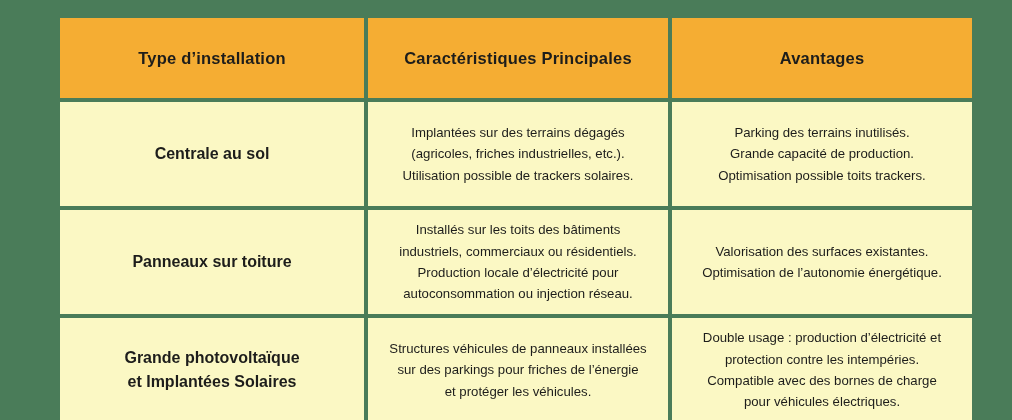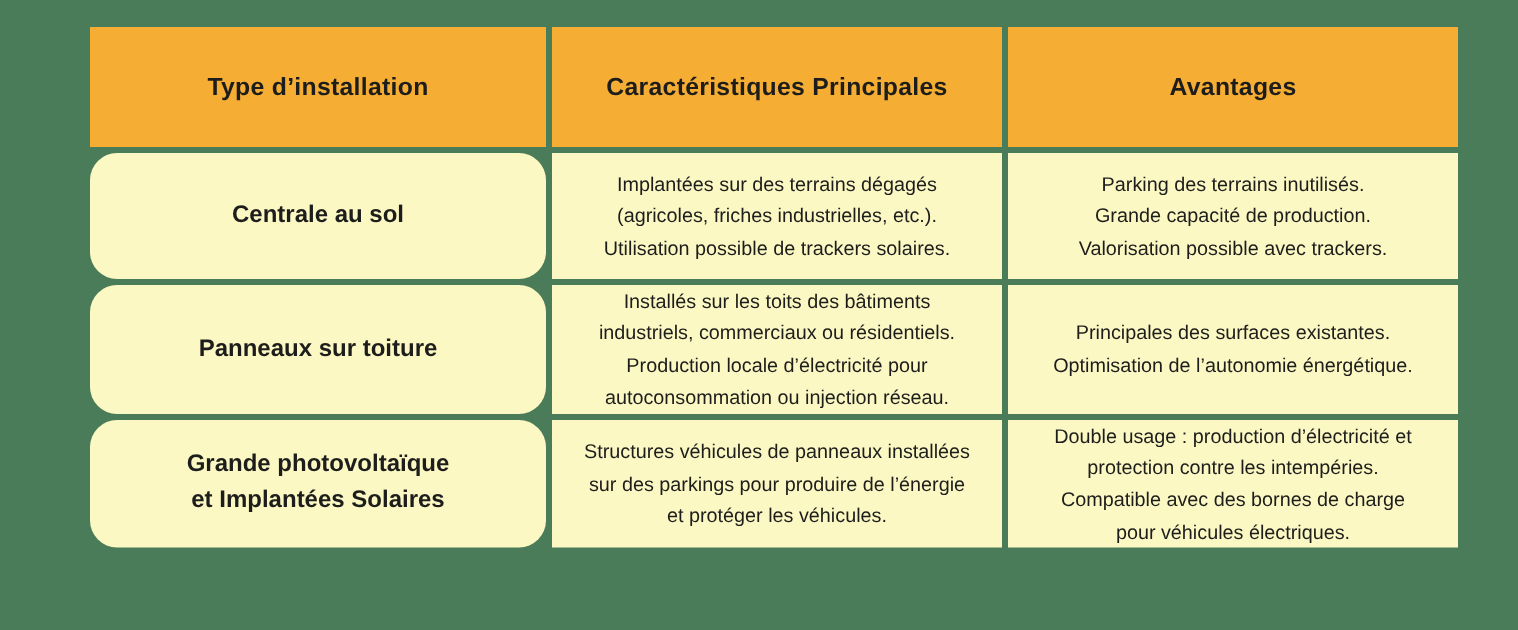--- a/index.html
+++ b/index.html
@@ -40,28 +40,27 @@
     text-align: center;
     vertical-align: middle;
     height: 80px;
     letter-spacing: 0.2px;
   }
   td.body-cell {
     background: #fbf8c4;
     color: #1d1d1b;
     vertical-align: middle;
     text-align: center;
-    height: 84px;
+    height: 104px;
     padding: 6px 10px;
   }
   td.col-type {
     font-size: 16px;
     font-weight: bold;
     line-height: 1.5;
-    border-radius: 18px;
   }
   td.col-text {
     font-size: 13.2px;
     font-weight: normal;
     line-height: 1.62;
   }
   .cell-line {
     display: block;
     white-space: nowrap;
   }
@@ -92,46 +91,46 @@
           <span class="cell-line">Centrale au sol</span>
         </td>
         <td class="body-cell col-text">
           <span class="cell-line">Implantées sur des terrains dégagés</span>
           <span class="cell-line">(agricoles, friches industrielles, etc.).</span>
           <span class="cell-line">Utilisation possible de trackers solaires.</span>
         </td>
         <td class="body-cell col-text">
           <span class="cell-line">Parking des terrains inutilisés.</span>
           <span class="cell-line">Grande capacité de production.</span>
-          <span class="cell-line">Valorisation possible avec trackers.</span>
+          <span class="cell-line">Optimisation possible toits trackers.</span>
         </td>
       </tr>
       <tr>
         <td class="body-cell col-type">
           <span class="cell-line">Panneaux sur toiture</span>
         </td>
         <td class="body-cell col-text">
           <span class="cell-line">Installés sur les toits des bâtiments</span>
           <span class="cell-line">industriels, commerciaux ou résidentiels.</span>
           <span class="cell-line">Production locale d’électricité pour</span>
           <span class="cell-line">autoconsommation ou injection réseau.</span>
         </td>
         <td class="body-cell col-text">
-          <span class="cell-line">Principales des surfaces existantes.</span>
+          <span class="cell-line">Valorisation des surfaces existantes.</span>
           <span class="cell-line">Optimisation de l’autonomie énergétique.</span>
         </td>
       </tr>
       <tr>
         <td class="body-cell col-type">
           <span class="cell-line">Grande photovoltaïque</span>
           <span class="cell-line">et Implantées Solaires</span>
         </td>
         <td class="body-cell col-text">
           <span class="cell-line">Structures véhicules de panneaux installées</span>
-          <span class="cell-line">sur des parkings pour produire de l’énergie</span>
+          <span class="cell-line">sur des parkings pour friches de l’énergie</span>
           <span class="cell-line">et protéger les véhicules.</span>
         </td>
         <td class="body-cell col-text">
           <span class="cell-line">Double usage : production d’électricité et</span>
           <span class="cell-line">protection contre les intempéries.</span>
           <span class="cell-line">Compatible avec des bornes de charge</span>
           <span class="cell-line">pour véhicules électriques.</span>
         </td>
       </tr>
     </tbody>

